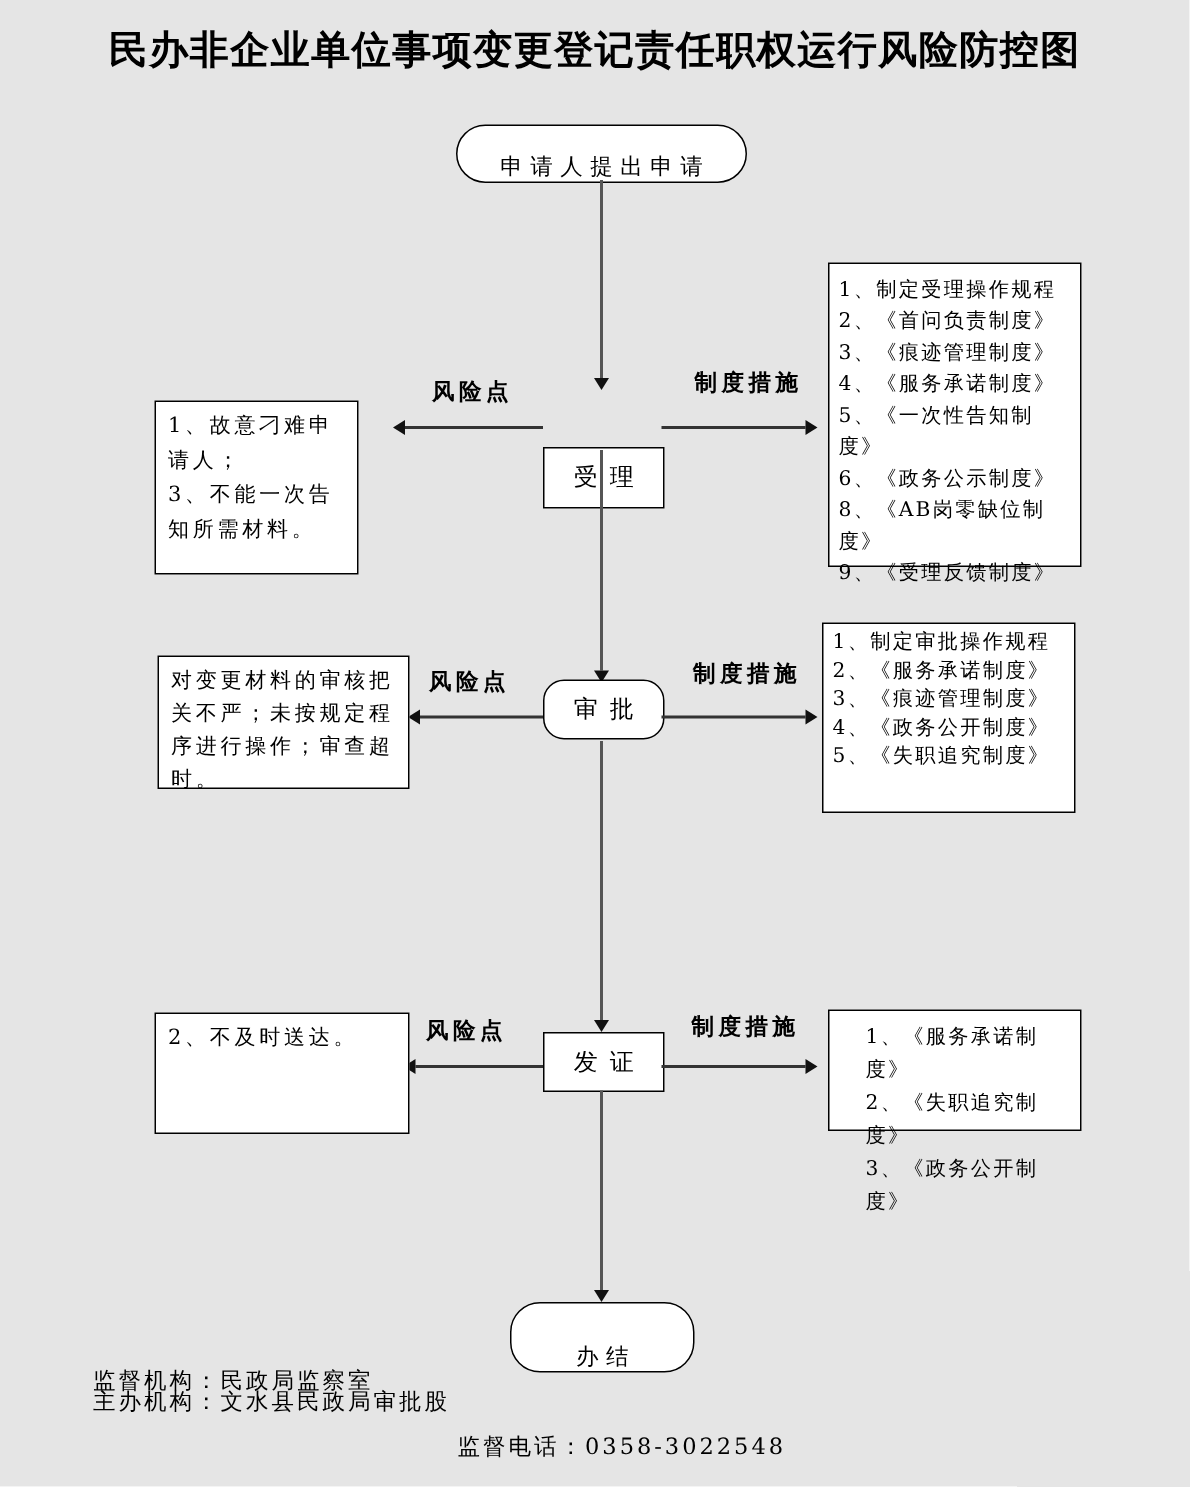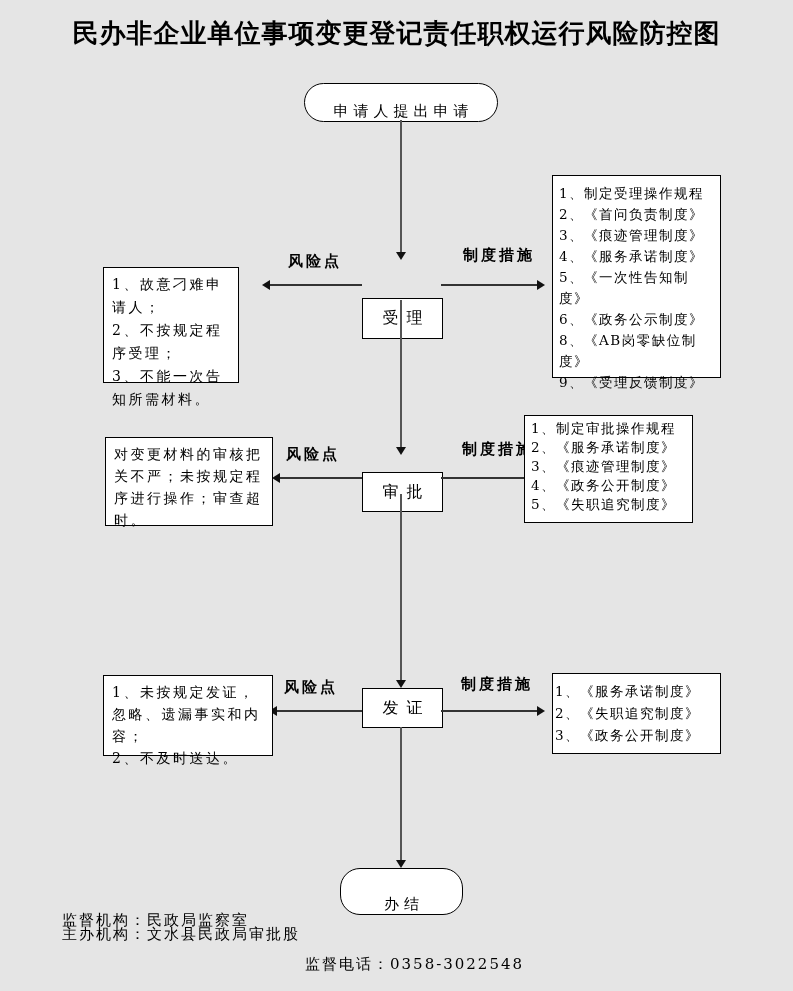--- a/index.html
+++ b/index.html
@@ -23,21 +23,21 @@
     display:flex; align-items:center; justify-content:center;
     font-size:16px; letter-spacing:8px; text-indent:8px;
   }
   .sidebox {
     position:absolute; border:1.5px solid #000; background:#fff;
     box-sizing:border-box;
   }
   .risks  { padding:5px 8px; font-size:14px; line-height:23px; letter-spacing:2.5px; }
   .meas1  { padding:7px 6px; font-size:13.5px; line-height:21px; letter-spacing:1.5px; }
   .meas2  { padding:3px 6px; font-size:13.5px; line-height:19px; letter-spacing:1.5px; }
-  .meas3  { padding:6px 2px; font-size:13.5px; line-height:22px; letter-spacing:1.5px; }
+  .meas3  { padding:6px 24px; font-size:13.5px; line-height:22px; letter-spacing:1.5px; }
   .risks2 { padding:5px 8px; font-size:14px; line-height:22px; letter-spacing:2.5px; }
   .lbl {
     position:absolute; font-size:15px; letter-spacing:3px; white-space:nowrap;font-weight:bold;
   }
   .vline { position:absolute; width:1.5px; background:#555; }
   .hline { position:absolute; height:1.5px; background:#333; }
   .head-down {
     position:absolute; width:0; height:0;
     border-left:5px solid transparent; border-right:5px solid transparent;
     border-top:8px solid #111;
@@ -75,55 +75,54 @@
   <div class="lbl" style="left:288px; top:252px;">风险点</div>
   <div class="hline" style="left:270px; top:284px; width:92px;"></div>
   <div class="head-left" style="left:262px; top:280px;"></div>
 
   <div class="lbl" style="left:463px; top:246px;">制度措施</div>
   <div class="hline" style="left:441px; top:284px; width:96px;"></div>
   <div class="head-right" style="left:537px; top:280px;"></div>
 
   <div class="sidebox risks" style="left:103px; top:228px; width:136px; height:116px;margin-top:39px;">
     <div>1、故意刁难申请人；</div>
-    <div>2、不按规定程序受理；</div>
     <div>3、不能一次告知所需材料。</div>
   </div>
 
   <div class="sidebox meas1" style="left:552px; top:175px; width:169px; height:203px;">
     <div>1、制定受理操作规程</div>
     <div>2、《首问负责制度》</div>
     <div>3、《痕迹管理制度》</div>
     <div>4、《服务承诺制度》</div>
     <div>5、《一次性告知制度》</div>
     <div>6、《政务公示制度》</div>
     <div>8、《AB岗零缺位制度》</div>
     <div>9、《受理反馈制度》</div>
   </div>
 
   <div class="vline" style="left:400px; top:300px; height:147px;"></div>
   <div class="head-down" style="left:396px; top:447px;"></div>
 
-  <div class="stagebox" style="left:362px; top:472px; width:79px; height:38px;">
+  <div class="stagebox" style="left:362px; top:453px; width:79px; height:38px;border-radius:14px;">
     <span>审批</span>
   </div>
 
   <div class="lbl" style="left:286px; top:445px;">风险点</div>
   <div class="hline" style="left:280px; top:477px; width:82px;"></div>
   <div class="head-left" style="left:272px; top:473px;"></div>
 
   <div class="lbl" style="left:462px; top:440px;">制度措施</div>
   <div class="hline" style="left:441px; top:477px; width:96px;"></div>
   <div class="head-right" style="left:537px; top:473px;"></div>
 
   <div class="sidebox risks2" style="left:105px; top:437px; width:168px; height:89px;">
     <div>对变更材料的审核把关不严；未按规定程序进行操作；审查超时。</div>
   </div>
 
-  <div class="sidebox meas2" style="left:524px; top:415px; width:169px; height:108px;">
+  <div class="sidebox meas2" style="left:548px; top:415px; width:169px; height:127px;">
     <div>1、制定审批操作规程</div>
     <div>2、《服务承诺制度》</div>
     <div>3、《痕迹管理制度》</div>
     <div>4、《政务公开制度》</div>
     <div>5、《失职追究制度》</div>
   </div>
 
   <div class="vline" style="left:400px; top:494px; height:186px;"></div>
   <div class="head-down" style="left:396px; top:680px;"></div>
 
@@ -133,21 +132,20 @@
 
   <div class="lbl" style="left:284px; top:678px;">风险点</div>
   <div class="hline" style="left:277px; top:710px; width:85px;"></div>
   <div class="head-left" style="left:269px; top:706px;"></div>
 
   <div class="lbl" style="left:461px; top:675px;">制度措施</div>
   <div class="hline" style="left:441px; top:710px; width:96px;"></div>
   <div class="head-right" style="left:537px; top:706px;"></div>
 
   <div class="sidebox risks2" style="left:103px; top:675px; width:170px; height:81px;">
-    <div>1、未按规定发证，忽略、遗漏事实和内容；</div>
     <div>2、不及时送达。</div>
   </div>
 
   <div class="sidebox meas3" style="left:552px; top:673px; width:169px; height:81px;">
     <div>1、《服务承诺制度》</div>
     <div>2、《失职追究制度》</div>
     <div>3、《政务公开制度》</div>
   </div>
 
   <div class="vline" style="left:400px; top:727px; height:133px;"></div>

